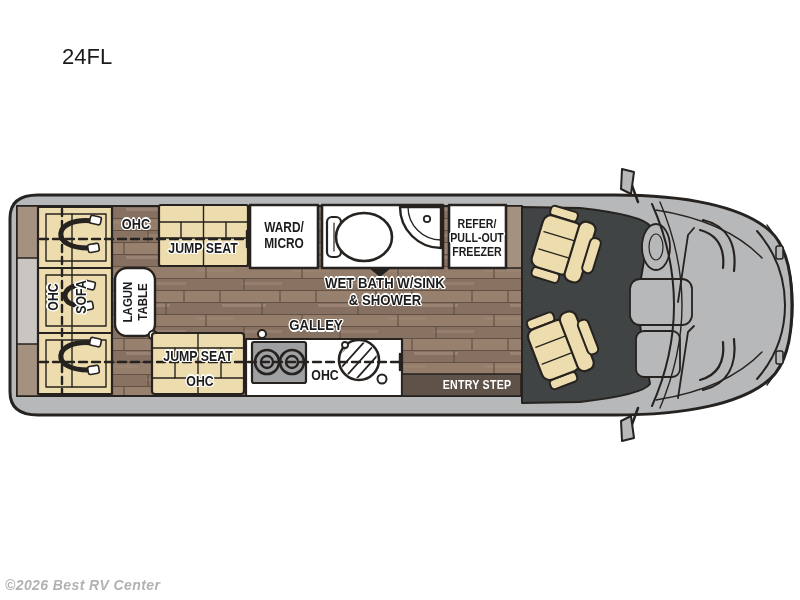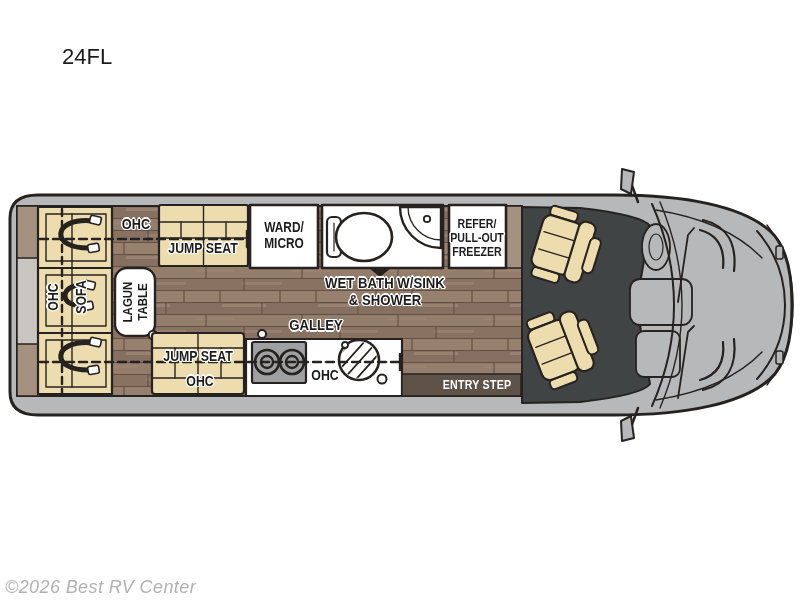--- a/index.html
+++ b/index.html
@@ -12,21 +12,21 @@
   .stage{position:relative;width:800px;height:600px;background:#fff;overflow:hidden;
          font-family:"Liberation Sans",sans-serif;}
   svg.plan{position:absolute;left:0;top:0;}
   .lbl{position:absolute;font-weight:700;color:var(--label-ink);white-space:nowrap;
        transform:translate(-50%,-50%) scaleX(0.85);line-height:1.12;text-align:center;
        text-shadow:1.5px 0 0 #fff,-1.5px 0 0 #fff,0 1.5px 0 #fff,0 -1.5px 0 #fff,
                    1px 1px 0 #fff,-1px -1px 0 #fff,1px -1px 0 #fff,-1px 1px 0 #fff;}
   .lbl.rot{transform:translate(-50%,-50%) rotate(-90deg) scaleX(0.85);}
   .lbl.entry{color:#fff;text-shadow:none;letter-spacing:.3px;}
   .title{position:absolute;font-size:22px;color:#1a1a1a;font-weight:400;}
-  .watermark{position:absolute;font-weight:400;font-style:italic;font-size:18px;
+  .watermark{position:absolute;font-weight:700;font-style:italic;font-size:14px;
              color:var(--watermark-gray);letter-spacing:.4px;}
 </style>
 </head>
 <body>
 
 <div class="stage">
 
   <svg class="plan" width="800" height="600" viewBox="0 0 800 600">
     <defs>
       <pattern id="woodp" x="0" y="2" width="96" height="48" patternUnits="userSpaceOnUse">

